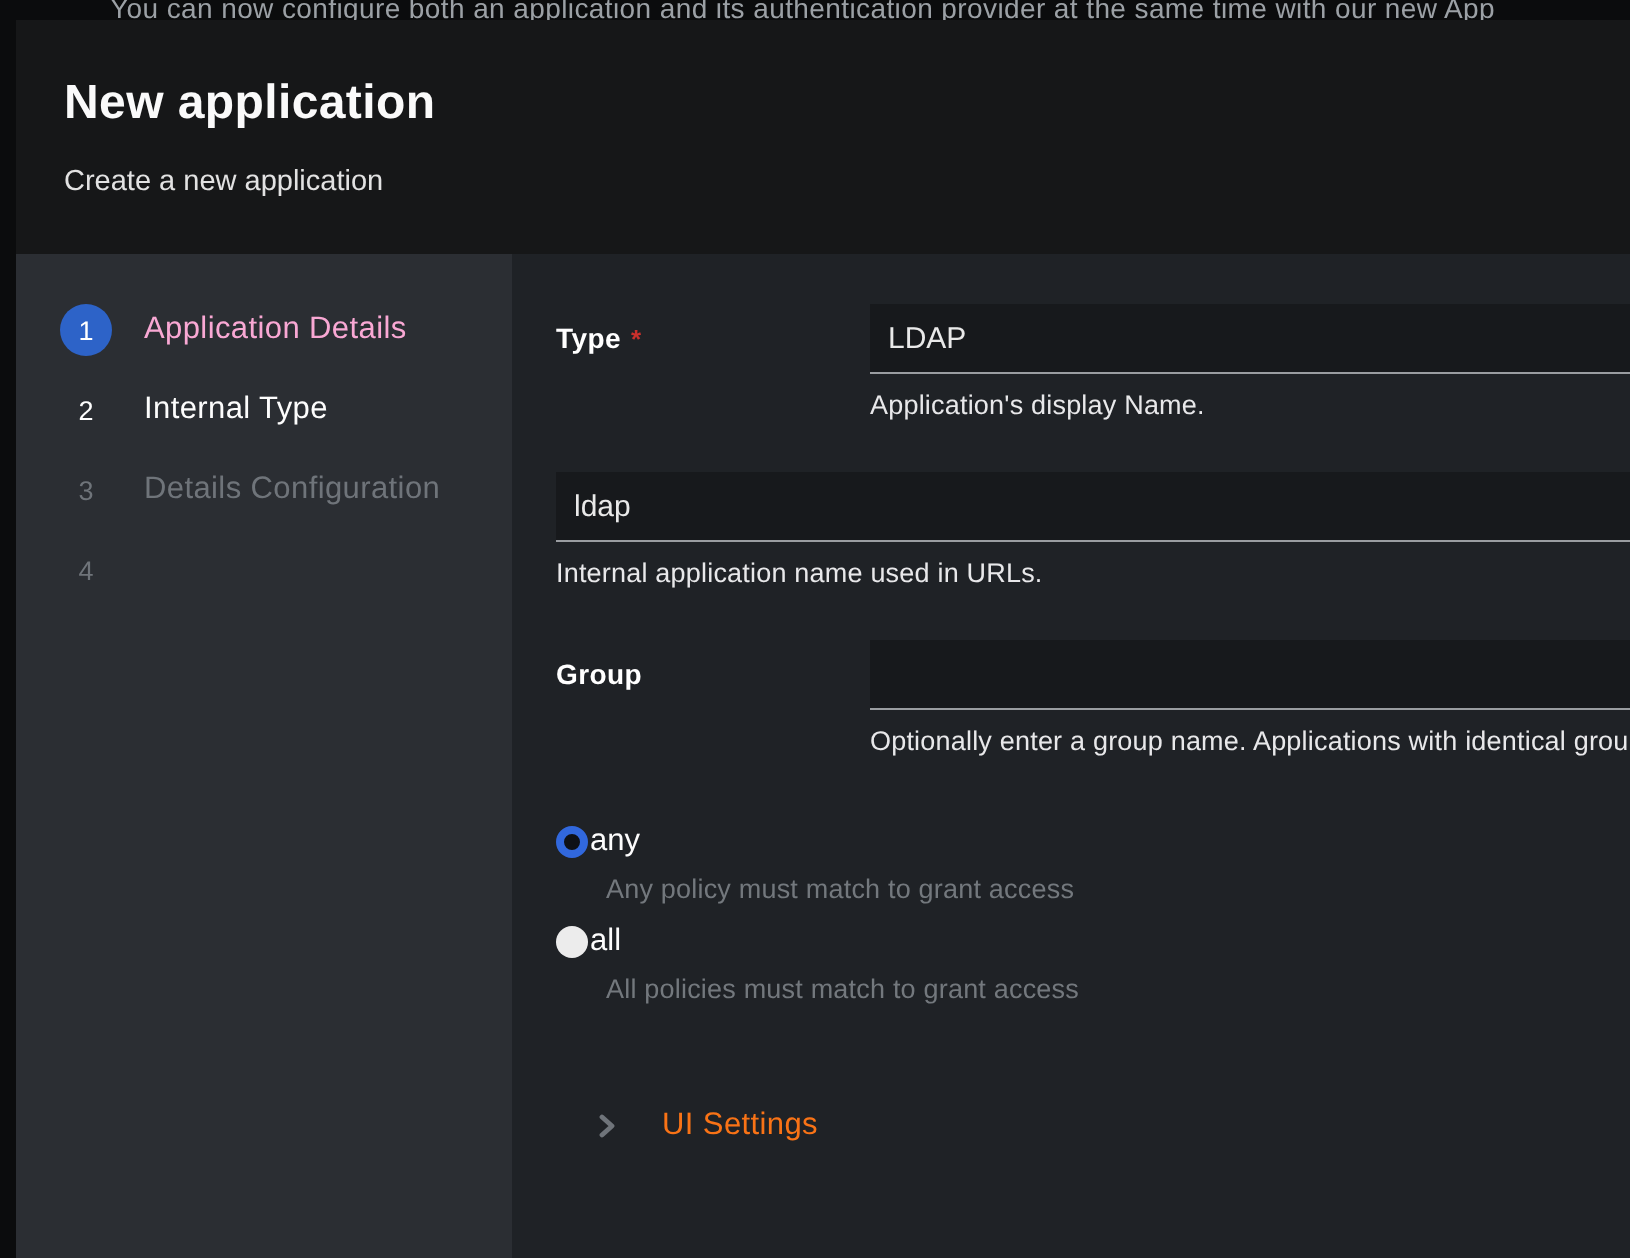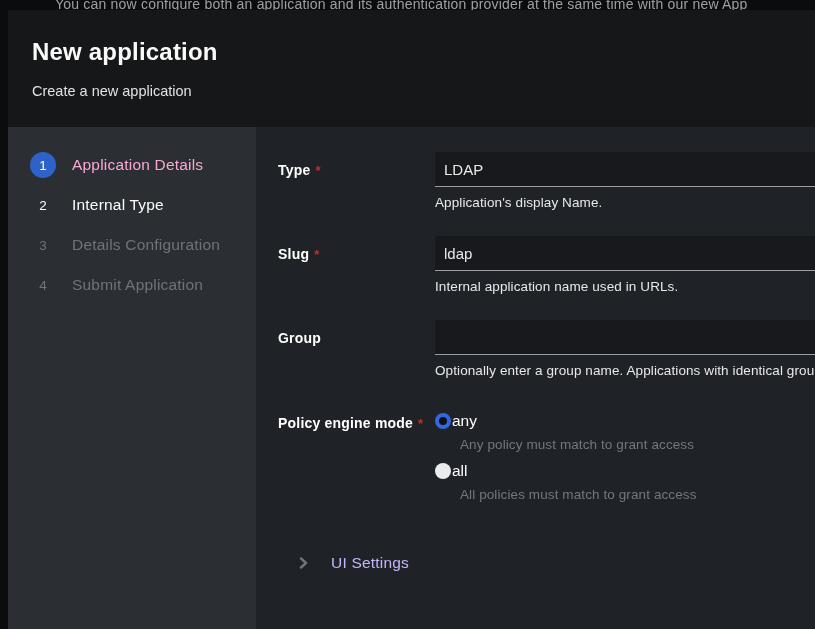--- a/index.html
+++ b/index.html
@@ -65,21 +65,21 @@
   .radio-line { display:flex; align-items:center; cursor:pointer; }
   .radio-circle { width:16px; height:16px; border-radius:50%; flex:none; }
   .radio-circle.checked { border:4.5px solid #3168dd; background:#0e1116; }
   .radio-circle.unchecked { background:#ececec; }
   .radio-label { margin-left:1px; color:#fdfdfd; font-size:15.5px; }
   .radio-help { margin:7px 0 0 25px; color:#73787d; font-size:13.5px; letter-spacing:.1px; }
 
   
   .expander { margin-top:42px; display:flex; align-items:center; padding-left:19px; cursor:pointer; }
   .chev { width:12px; height:12px; flex:none; }
-  .expander-label { margin-left:22px; color:#c4b5fd; font-size:15.5px; letter-spacing:.2px; }
+  .expander-label { margin-left:22px; color:#f97316; font-size:15.5px; letter-spacing:.2px; }
 </style>
 </head>
 <body>
 
 <div class="banner">You can now configure both an application and its authentication provider at the same time with our new App</div>
 
 <div class="modal">
   <div class="modal-header">
     <div class="modal-title">New application</div>
     <div class="modal-subtitle">Create a new application</div>
@@ -94,60 +94,53 @@
       <div class="step enabled">
         <span class="step-badge">2</span>
         <span class="step-label">Internal Type</span>
       </div>
       <div class="step disabled">
         <span class="step-badge">3</span>
         <span class="step-label">Details Configuration</span>
       </div>
       <div class="step disabled">
         <span class="step-badge">4</span>
-        <span class="step-label">Submit Application</span>
       </div>
     </div>
 
     <div class="form-pane">
 
       <div class="form-row">
         <div class="label-col">
           <span class="field-label">Type</span><span class="req">*</span>
         </div>
         <div class="value-col">
           <input class="text-input" type="text" value="LDAP" style="">
           <div class="field-help">Application's display Name.</div>
         </div>
       </div>
 
       <div class="form-row">
-        <div class="label-col">
-          <span class="field-label">Slug</span><span class="req">*</span>
-        </div>
         <div class="value-col">
           <input class="text-input" type="text" value="ldap" style="">
           <div class="field-help">Internal application name used in URLs.</div>
         </div>
       </div>
 
       <div class="form-row row-group">
         <div class="label-col">
           <span class="field-label">Group</span>
         </div>
         <div class="value-col">
           <input class="text-input" type="text" value="" style="">
           <div class="field-help">Optionally enter a group name. Applications with identical grou</div>
         </div>
       </div>
 
       <div class="form-row radio-row">
-        <div class="label-col" style="padding-top:2px;">
-          <span class="field-label">Policy engine mode</span><span class="req">*</span>
-        </div>
         <div class="value-col">
           <div class="radio-item">
             <div class="radio-line">
               <span class="radio-circle checked"></span>
               <span class="radio-label">any</span>
             </div>
             <div class="radio-help">Any policy must match to grant access</div>
           </div>
           <div class="radio-item">
             <div class="radio-line">

